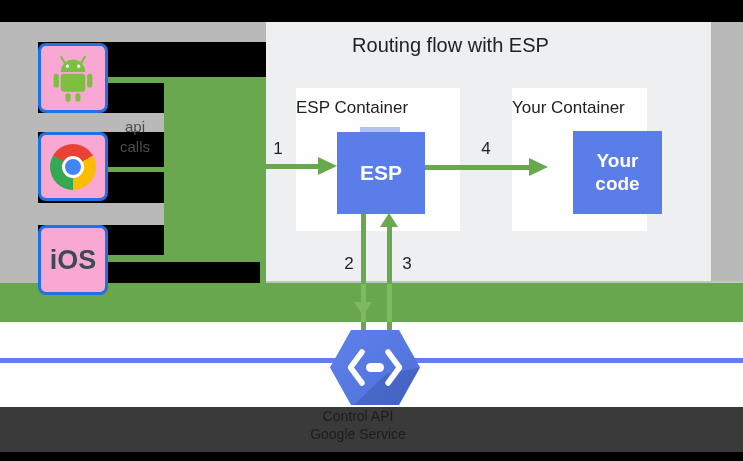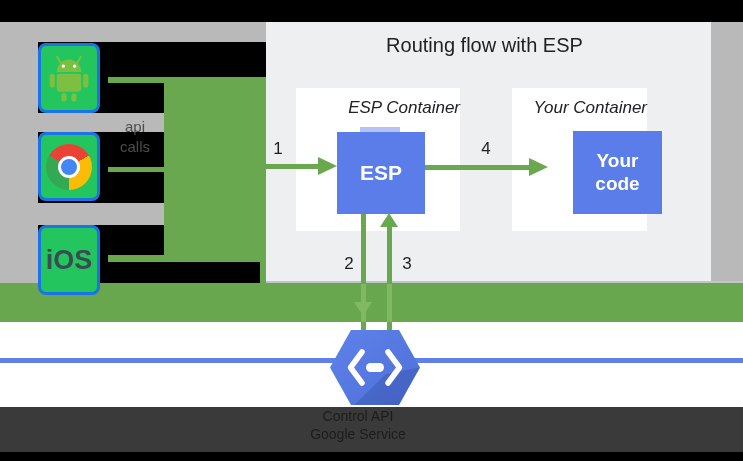--- a/index.html
+++ b/index.html
@@ -20,41 +20,41 @@
   .gray-gap1{left:38px;top:113px;width:126px;height:19px;}
   .gray-gap2{left:38px;top:203px;width:126px;height:22px;}
 
   .green{background:#6aa84f;}
   .green-rect{left:164px;top:77px;width:102px;height:185px;}
   .green-sliver{left:260px;top:262px;width:6px;height:21px;}
   .arrow-android{left:108px;top:77px;width:58px;height:6px;}
   .arrow-chrome{left:108px;top:167px;width:58px;height:5px;}
   .arrow-ios{left:108px;top:255px;width:58px;height:7px;}
 
-  .client-box{width:62px;height:70px;background:#22c55e;border:3px solid #1a73e8;border-radius:8px;
+  .client-box{width:70px;height:70px;background:#f9a8d4;border:3px solid #1a73e8;border-radius:8px;
     box-sizing:border-box;display:flex;align-items:center;justify-content:center;}
   .android-box{left:38px;top:43px;}
   .chrome-box{left:38px;top:132px;height:69px;}
   .ios-box{left:38px;top:225px;}
   .ios-text{font-size:27px;font-weight:bold;color:#3c4a54;}
 
   .chrome-icon{position:relative;width:46px;height:46px;border-radius:50%;
     background:conic-gradient(from 60deg,#fbbc05 0 120deg,#34a853 0 240deg,#ea4335 0);}
   .chrome-center{position:absolute;left:50%;top:50%;transform:translate(-50%,-50%);
     width:16px;height:16px;border-radius:50%;background:#4285f4;border:3.5px solid #fff;}
 
   .api-label{left:106px;top:117px;width:58px;text-align:center;font-size:15px;line-height:1.35;color:#4d4d4d;}
 
   
   .panel{left:266px;top:22px;width:445px;height:260px;background:#edeff0;border-bottom:1px solid #c6c9ca;}
   .right-strip{left:711px;top:22px;width:32px;height:261px;background:#b9b9b9;}
   .panel-bottom-line{left:266px;top:281px;width:477px;height:2px;background:#c2c5c6;}
-  .panel-title{left:266px;top:34px;width:369px;text-align:center;font-size:20px;color:#202124;margin-left:34px;}
+  .panel-title{left:266px;top:34px;width:369px;text-align:center;font-size:20px;color:#202124;}
 
-  .container-box{background:#fff;box-sizing:border-box;text-align:right;font-style:italic;}
+  .container-box{background:#fff;box-sizing:border-box;text-align:left;}
   .esp-container{left:296px;top:88px;width:164px;height:143px;}
   .your-container{left:512px;top:88px;width:135px;height:143px;}
   .container-label{margin-top:10px;font-size:17px;color:#202124;}
 
   .blue-box{background:#5b7de9;color:#fff;font-weight:bold;display:flex;align-items:center;justify-content:center;text-align:center;}
   .esp-box{left:337px;top:132px;width:88px;height:82px;font-size:21px;}
   .your-code-box{left:549px;top:131px;width:89px;height:83px;font-size:19px;line-height:1.2;margin-left:24px;}
   .esp-tab{left:360px;top:127px;width:40px;height:5px;background:#b3c3f3;}
 
   

